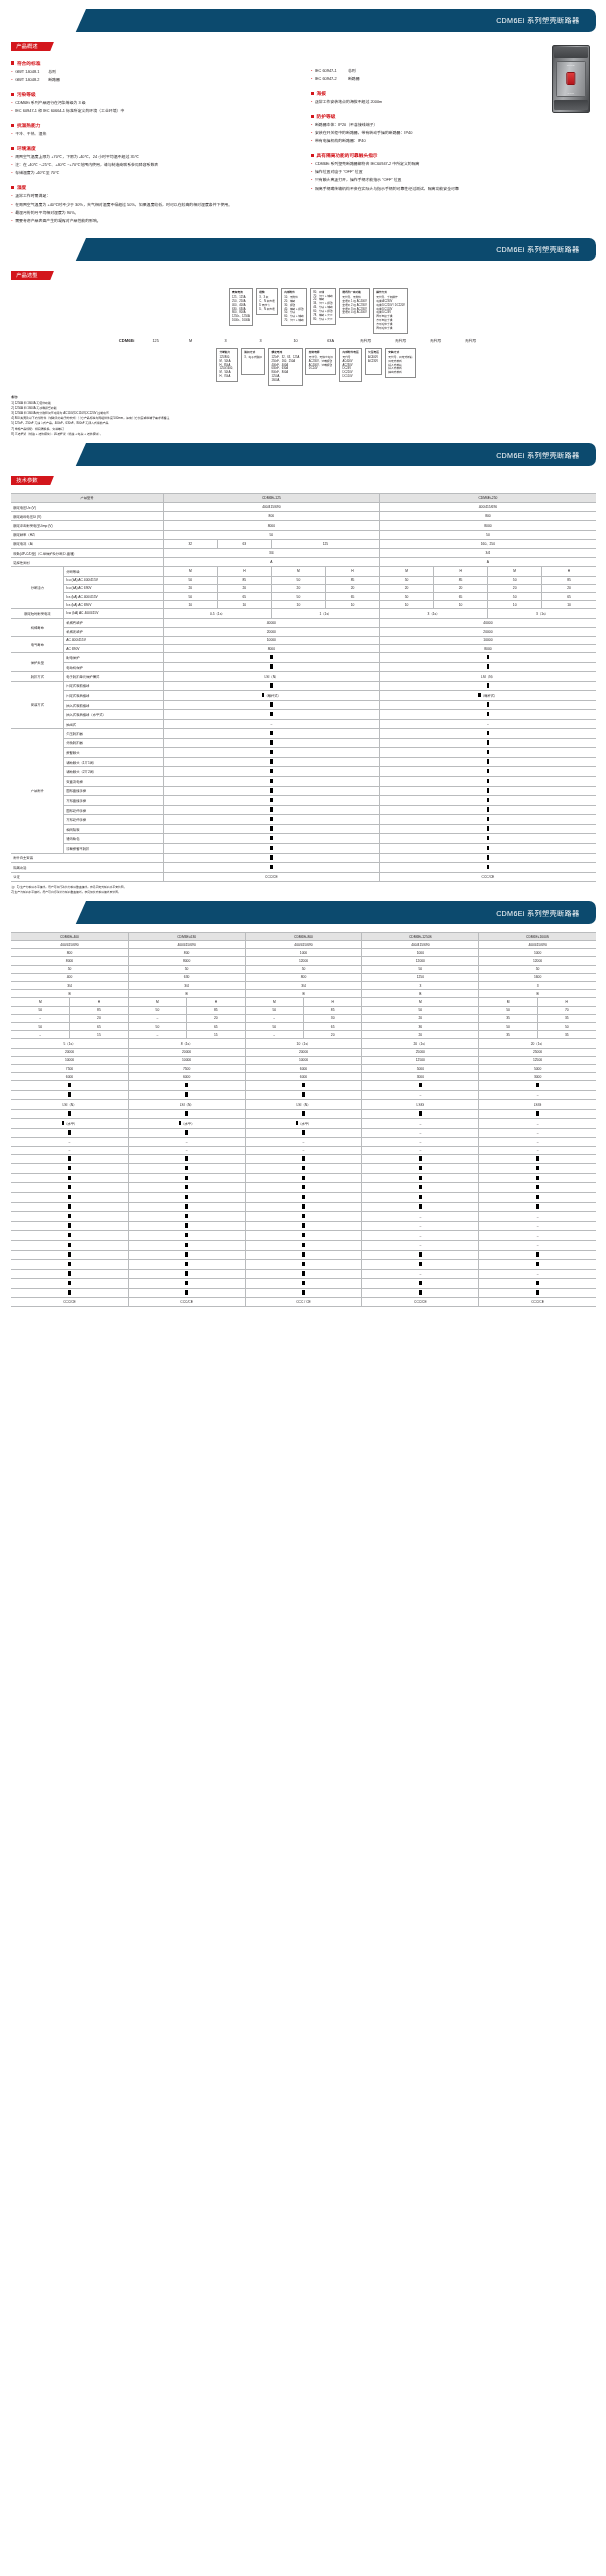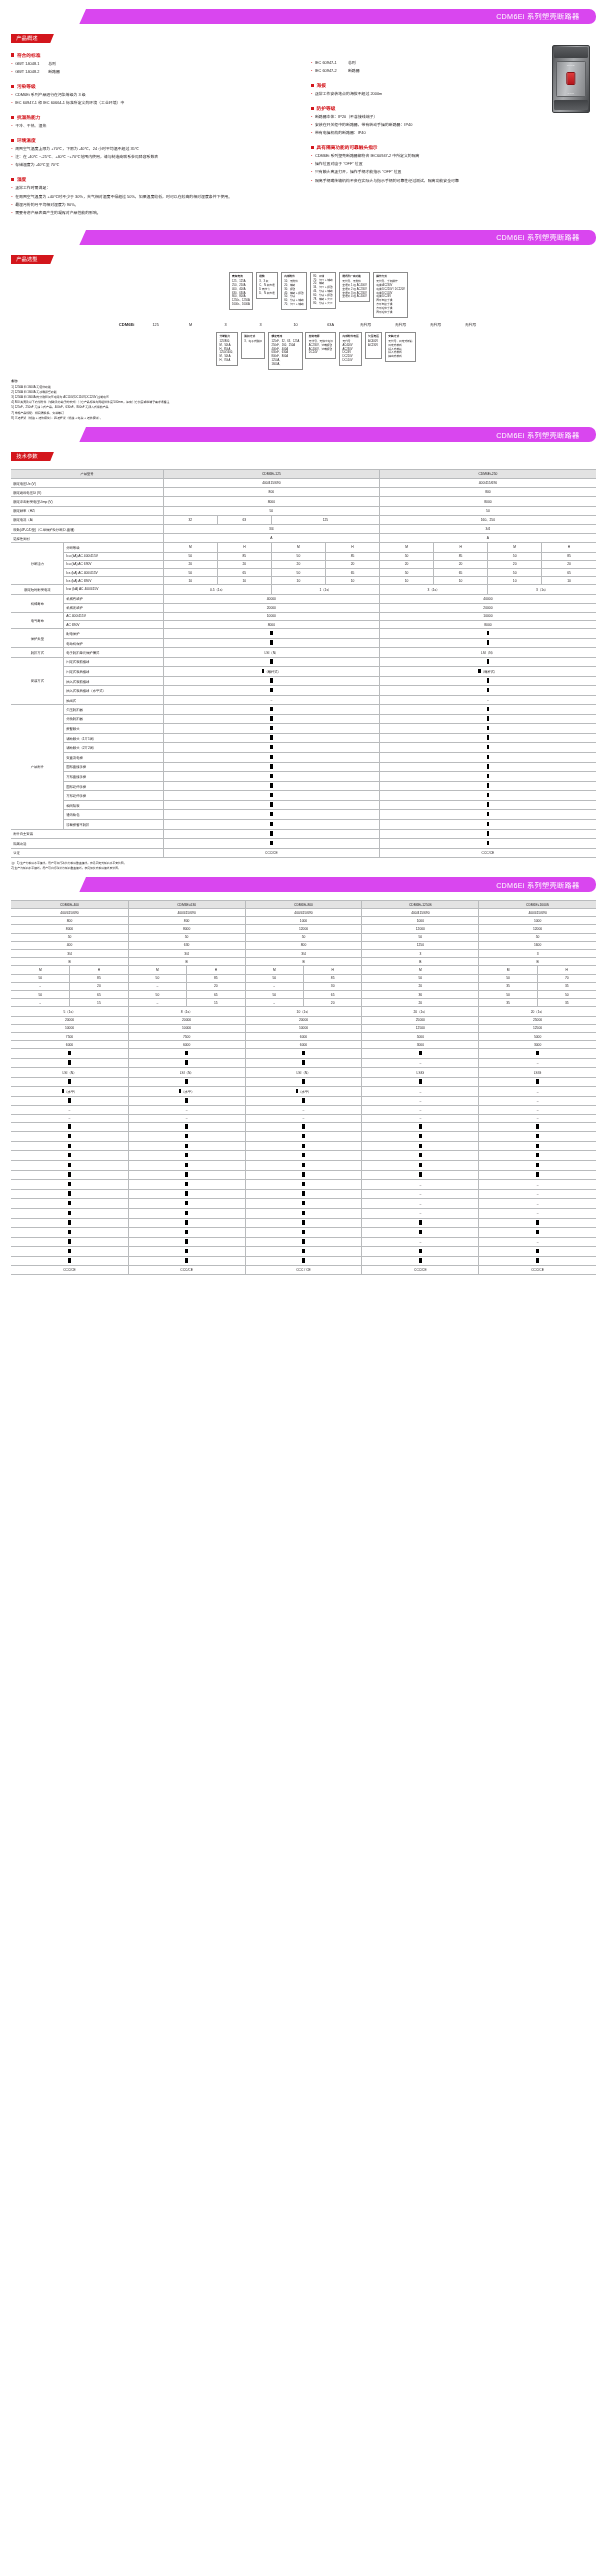--- a/index.html
+++ b/index.html
@@ -10,23 +10,23 @@
     background: #ffffff;
     font-family: "Liberation Sans", "DejaVu Sans", sans-serif;
     color: #231f20;
     font-size: 4.1px;
   }
   .page { width:607px; position:relative; padding-bottom:12.5px; }
 
   
   .banner {
     position: relative;
-    height: 15px;
+    height: 23px;
     margin: 8.8px 11.3px 0 11.3px;
-    background: #d946ef;
+    background: #0c4a6e;
     border-radius: 0 6.9px 6.9px 0;
     overflow: hidden;
   }
   .banner.small { margin-top: 6.3px; }
   .banner::before{
     content:"";
     position:absolute; left:0; top:0; bottom:0; width:163px;
     background:#ffffff;
     transform: skewX(-24deg);
     transform-origin: top left;

